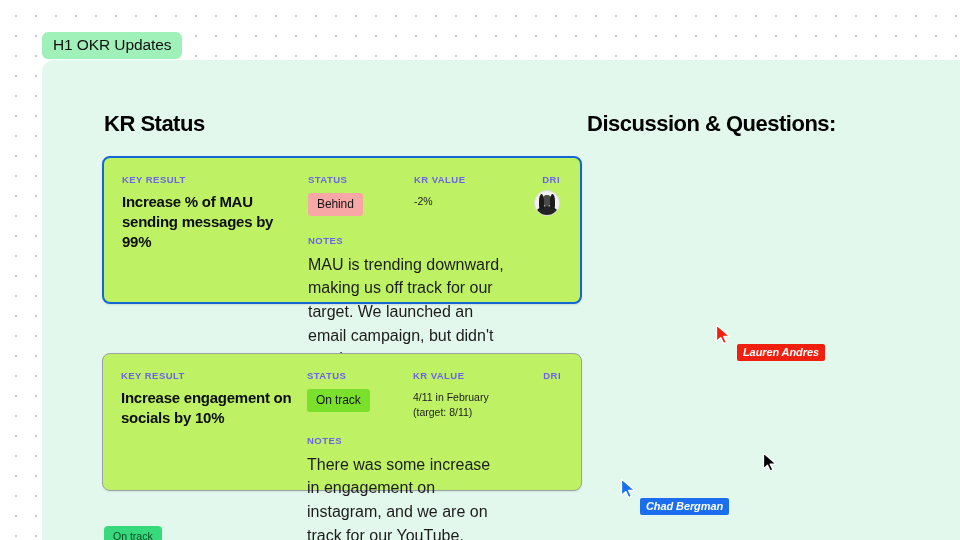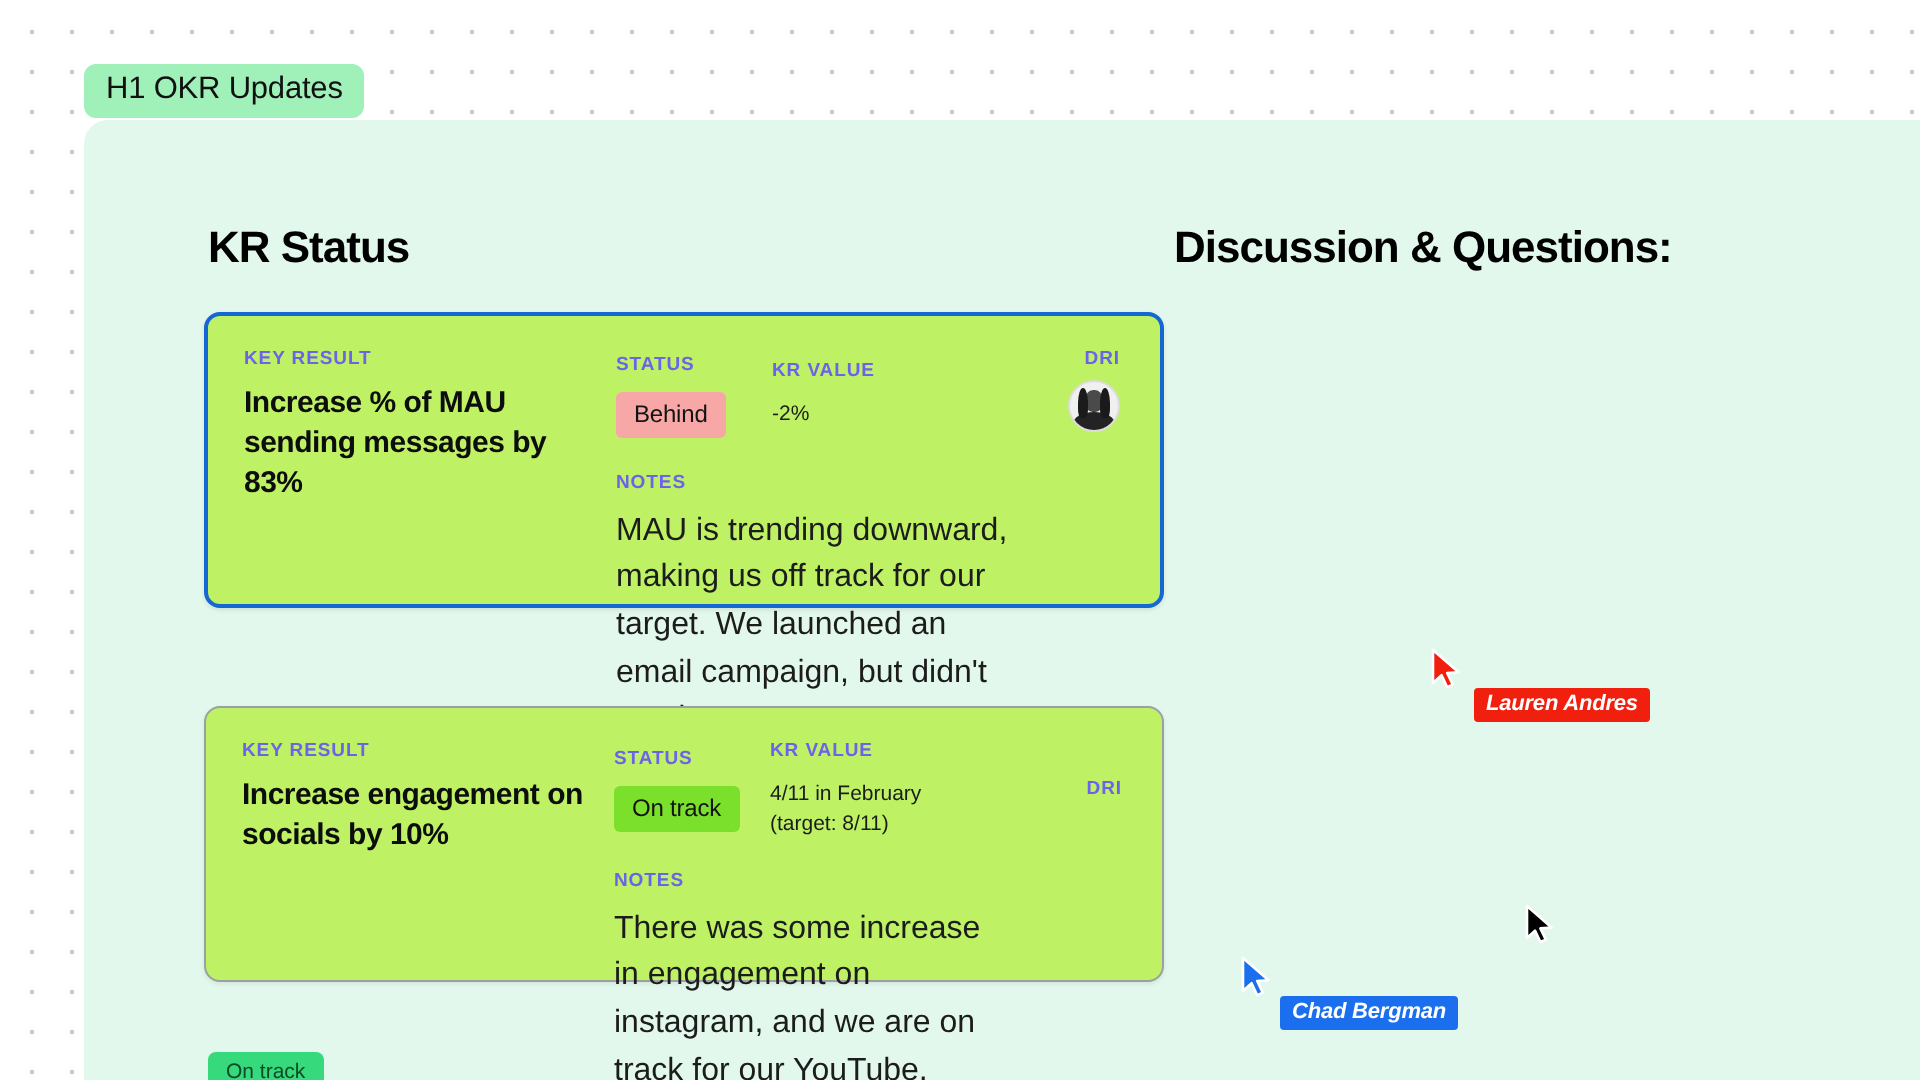--- a/index.html
+++ b/index.html
@@ -104,21 +104,22 @@
     margin-top: 7px;
     font-size: 15px;
     font-weight: bold;
     color: #0d0d0d;
     line-height: 1.33;
     letter-spacing: -0.25px;
   }
 
   .right-row {
     display: flex;
-    align-items: center;
+    align-items: flex-start;
+    gap: 28px;
   }
   .cell-status  { width: 78px; }
   .cell-value   { width: 92px; }
   .cell-dri     { flex: 1; text-align: right; padding-right: 2px; }
 
   .status-chip {
     display: inline-block;
     margin-top: 8px;
     font-size: 12px;
     font-weight: 500;
@@ -242,21 +243,21 @@
 
 <div id="canvas-frame">
 
   <div id="kr-status-heading" class="section-heading">KR Status</div>
 
   <div id="discussion-heading" class="section-heading">Discussion &amp; Questions:</div>
 
   <div id="kr-card-0" class="kr-card selected">
     <div class="card-left">
       <div class="col-label">KEY RESULT</div>
-      <div class="kr-title">Increase % of MAU sending messages by 83%</div>
+      <div class="kr-title">Increase % of MAU sending messages by 99%</div>
     </div>
     <div class="card-right">
       <div class="right-row">
         <div class="cell-status">
           <div class="col-label">STATUS</div>
           <span class="status-chip status-behind">Behind</span>
         </div>
         <div class="cell-value">
           <div class="col-label">KR VALUE</div>
           <div class="kr-value">-2%</div>

